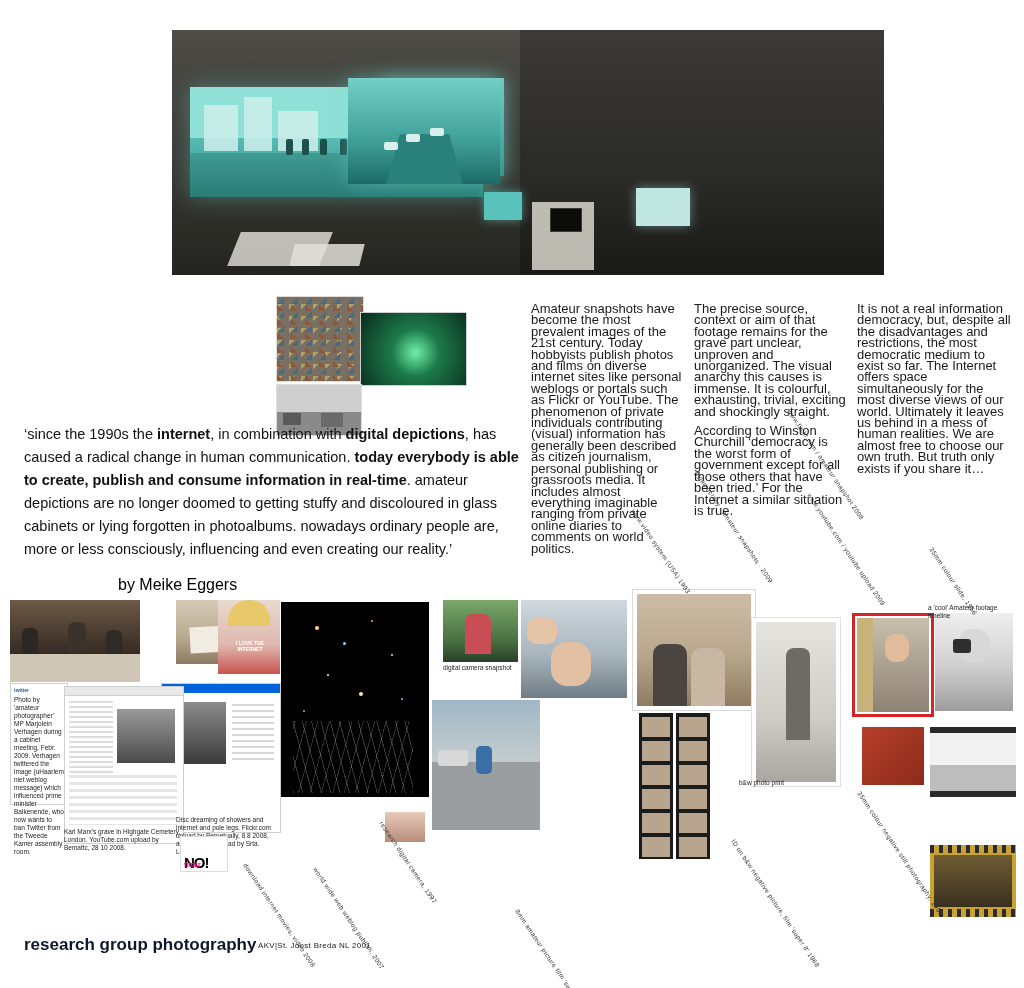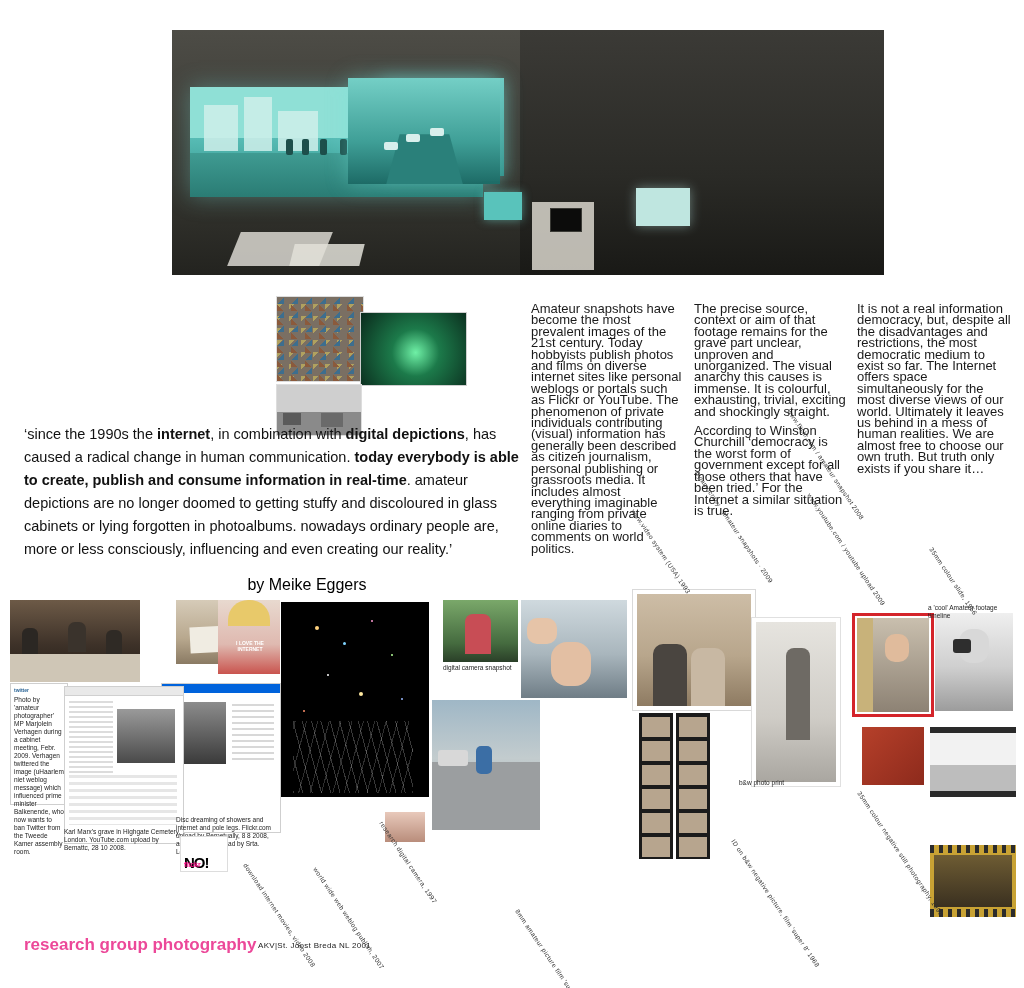--- a/index.html
+++ b/index.html
@@ -96,21 +96,21 @@
     font-size:14.5px;line-height:23px;color:#111;
   }
   .quote b{font-weight:bold;}
 
   .title{
     position:absolute;left:118px;top:554px;width:460px;
     font-size:19.5px;font-weight:bold;line-height:24px;color:#000;
   }
   .byline{
     position:absolute;left:118px;top:576px;width:378px;
-    text-align:center;font-size:16px;color:#000;
+    text-align:left;font-size:16px;color:#000;
   }
 
   
   .ph{position:absolute;background:#bbb;border:0;}
   .cap{position:absolute;font-size:6.5px;line-height:8px;color:#222;}
 
   .meeting{left:10px;top:600px;width:130px;height:82px;
     background:linear-gradient(180deg,#6d5a47 0%,#3d3128 55%,#241d17 100%);}
   .meeting .tbl{position:absolute;left:0;bottom:0;width:100%;height:34%;background:#cfc6b6;}
   .meeting .p1{position:absolute;left:12px;top:28px;width:16px;height:26px;background:#2b2723;border-radius:6px 6px 0 0;}
@@ -207,21 +207,21 @@
     background:repeating-linear-gradient(90deg,#2b2b2b 0 4px,#c8a234 4px 9px);}
 
   
   .vtext{
     position:absolute;font-size:6.5px;color:#333;white-space:nowrap;
     transform-origin:left top;letter-spacing:.4px;
   }
 
   
   .footer-title{
-    position:absolute;left:24px;top:935px;font-size:17px;font-weight:bold;color:#ec4899;
+    position:absolute;left:24px;top:935px;font-size:17px;font-weight:bold;color:#0f172a;
   }
   .footer-sub{
     position:absolute;left:258px;top:941px;font-size:8px;color:#222;letter-spacing:.3px;
   }
 </style>
 </head>
 <body>
 
 <div class="page">
 

